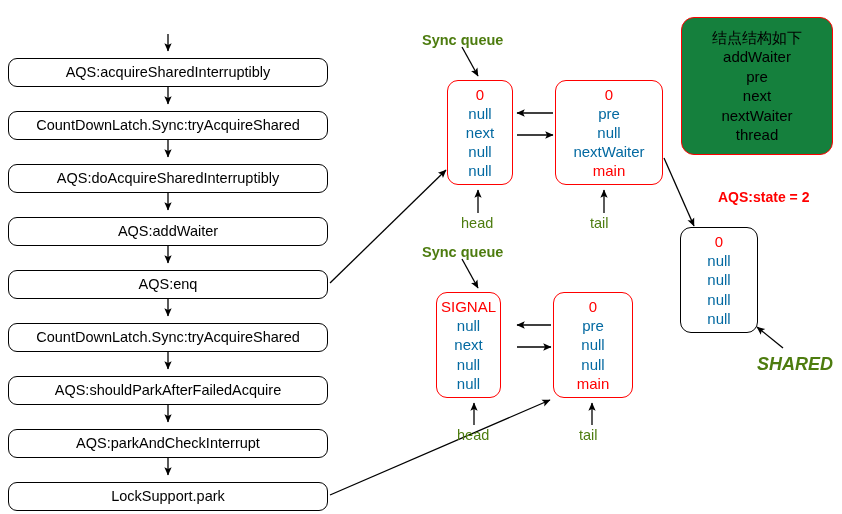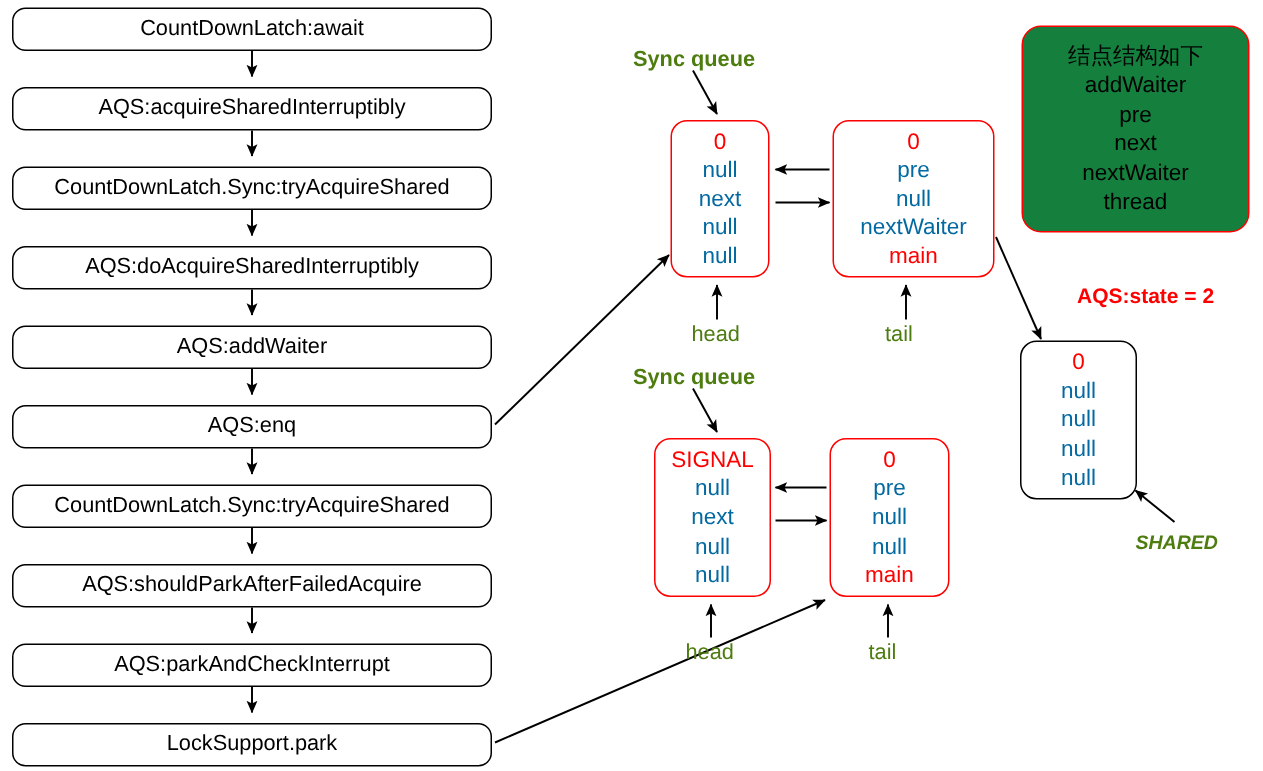--- a/index.html
+++ b/index.html
@@ -96,21 +96,21 @@
   }
   .label.red-bold {
     color: #ff0000;
     font-weight: bold;
     font-size: 14px;
     margin-left: 24px;
   }
   .label.shared {
     font-weight: bold;
     font-style: italic;
-    font-size: 13px;
+    font-size: 18px;
     text-align: right;
   }
   
   #arrows {
     position: absolute;
     left: 0;
     top: 0;
     width: 842px;
     height: 514px;
     pointer-events: none;
@@ -157,23 +157,20 @@
       <line x1="330" y1="283" x2="446" y2="170"></line>
 
       <line x1="330" y1="495" x2="550" y2="400"></line>
 
       <line x1="664" y1="158" x2="694" y2="226"></line>
 
       <line x1="783" y1="348" x2="757" y2="327"></line>
     </g>
   </svg>
 
-  <div class="flow-box" style="top:5px">
-      <span>CountDownLatch:await</span>
-    </div>
   <div class="flow-box" style="top:58px">
       <span>AQS:acquireSharedInterruptibly</span>
     </div>
   <div class="flow-box" style="top:111px">
       <span>CountDownLatch.Sync:tryAcquireShared</span>
     </div>
   <div class="flow-box" style="top:164px">
       <span>AQS:doAcquireSharedInterruptibly</span>
     </div>
   <div class="flow-box" style="top:270px">
@@ -211,21 +208,21 @@
     <span class="f">null</span>
     <span class="f">nextWaiter</span>
     <span class="f red">main</span>
   </div>
 
   <div class="label" style="left:461px; top:216px">head</div>
   <div class="label" style="left:590px; top:216px">tail</div>
 
   <div class="label bold" style="left:422px; top:245px">Sync queue</div>
 
-  <div class="node" style="left:436px; top:292px; width:78px; height:106px">
+  <div class="node" style="left:436px; top:292px; width:65px; height:106px">
     <span class="f red">SIGNAL</span>
     <span class="f">null</span>
     <span class="f">next</span>
     <span class="f">null</span>
     <span class="f">null</span>
   </div>
 
   <div class="node" style="left:553px; top:292px; width:80px; height:106px">
     <span class="f red">0</span>
     <span class="f">pre</span>

